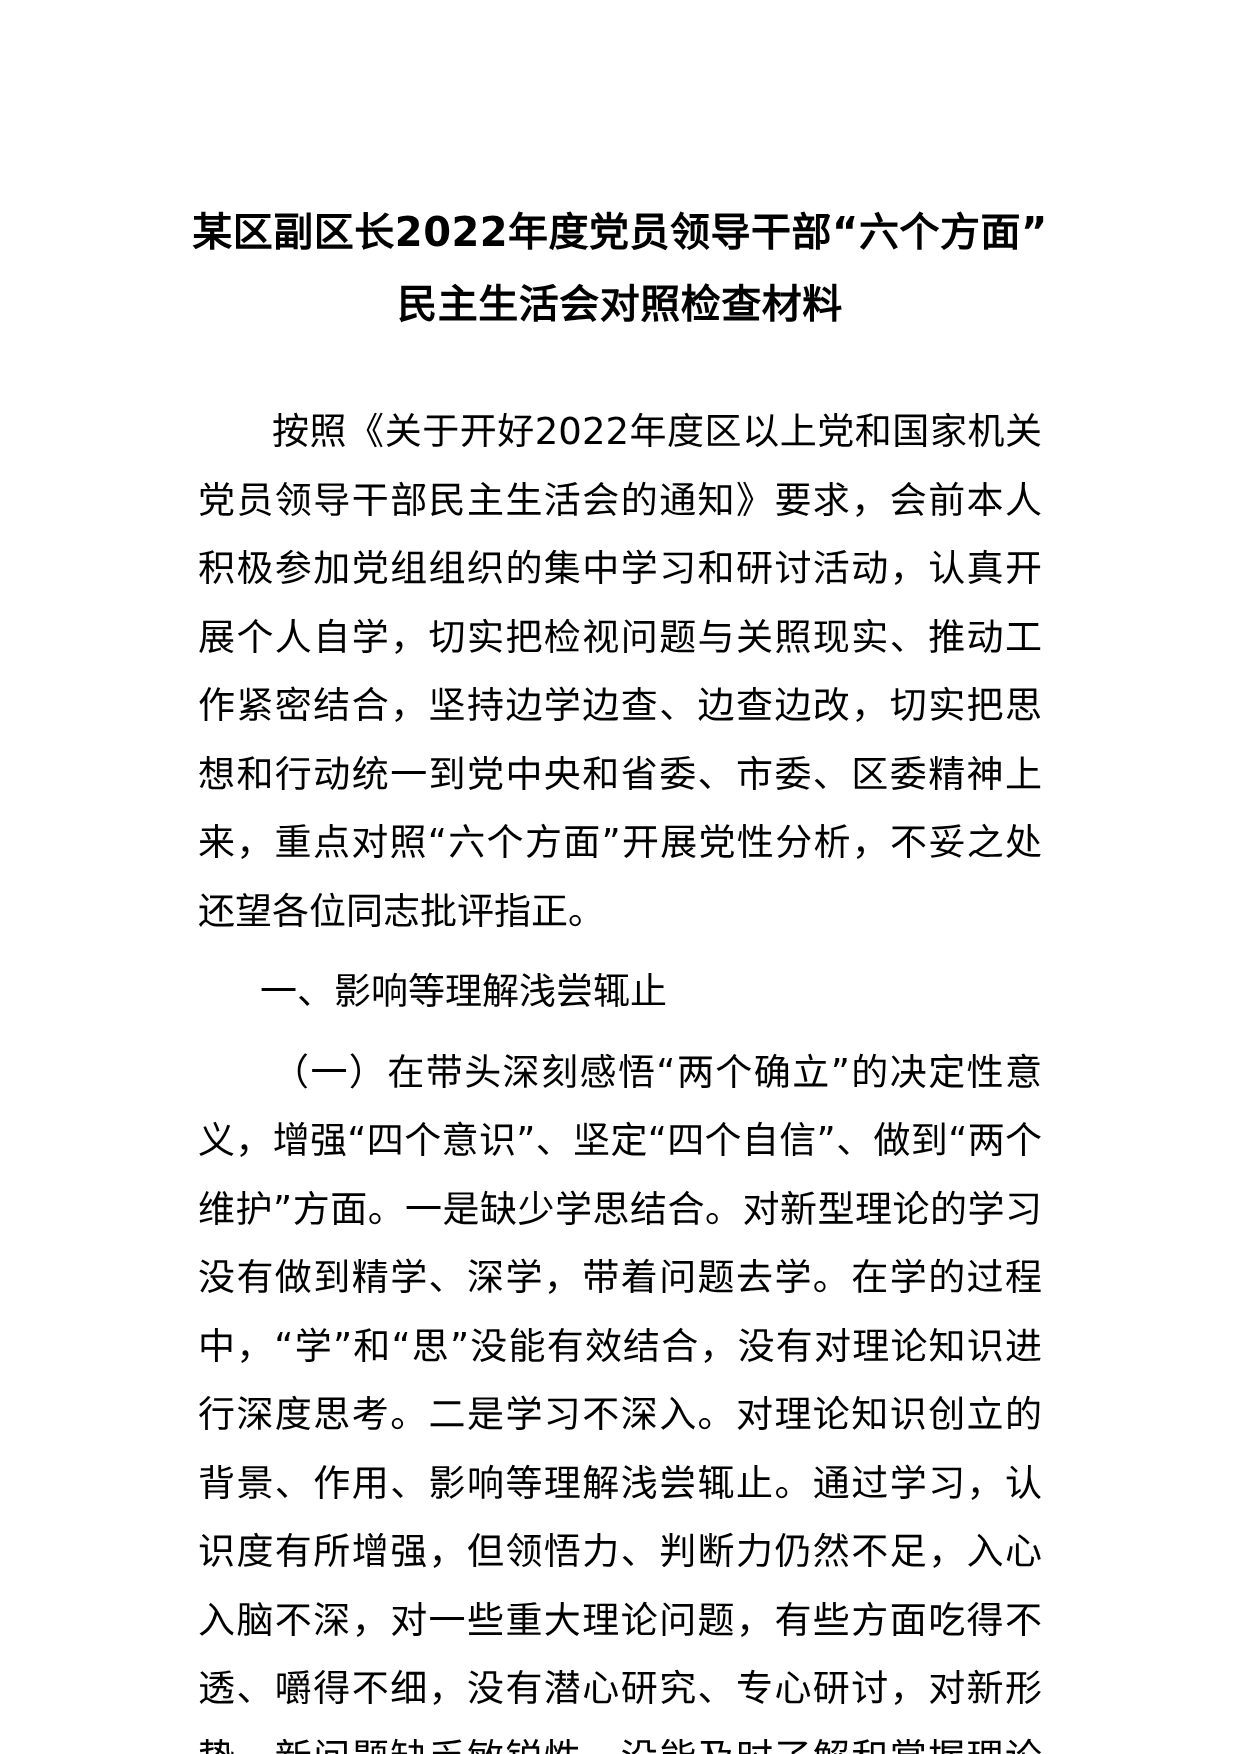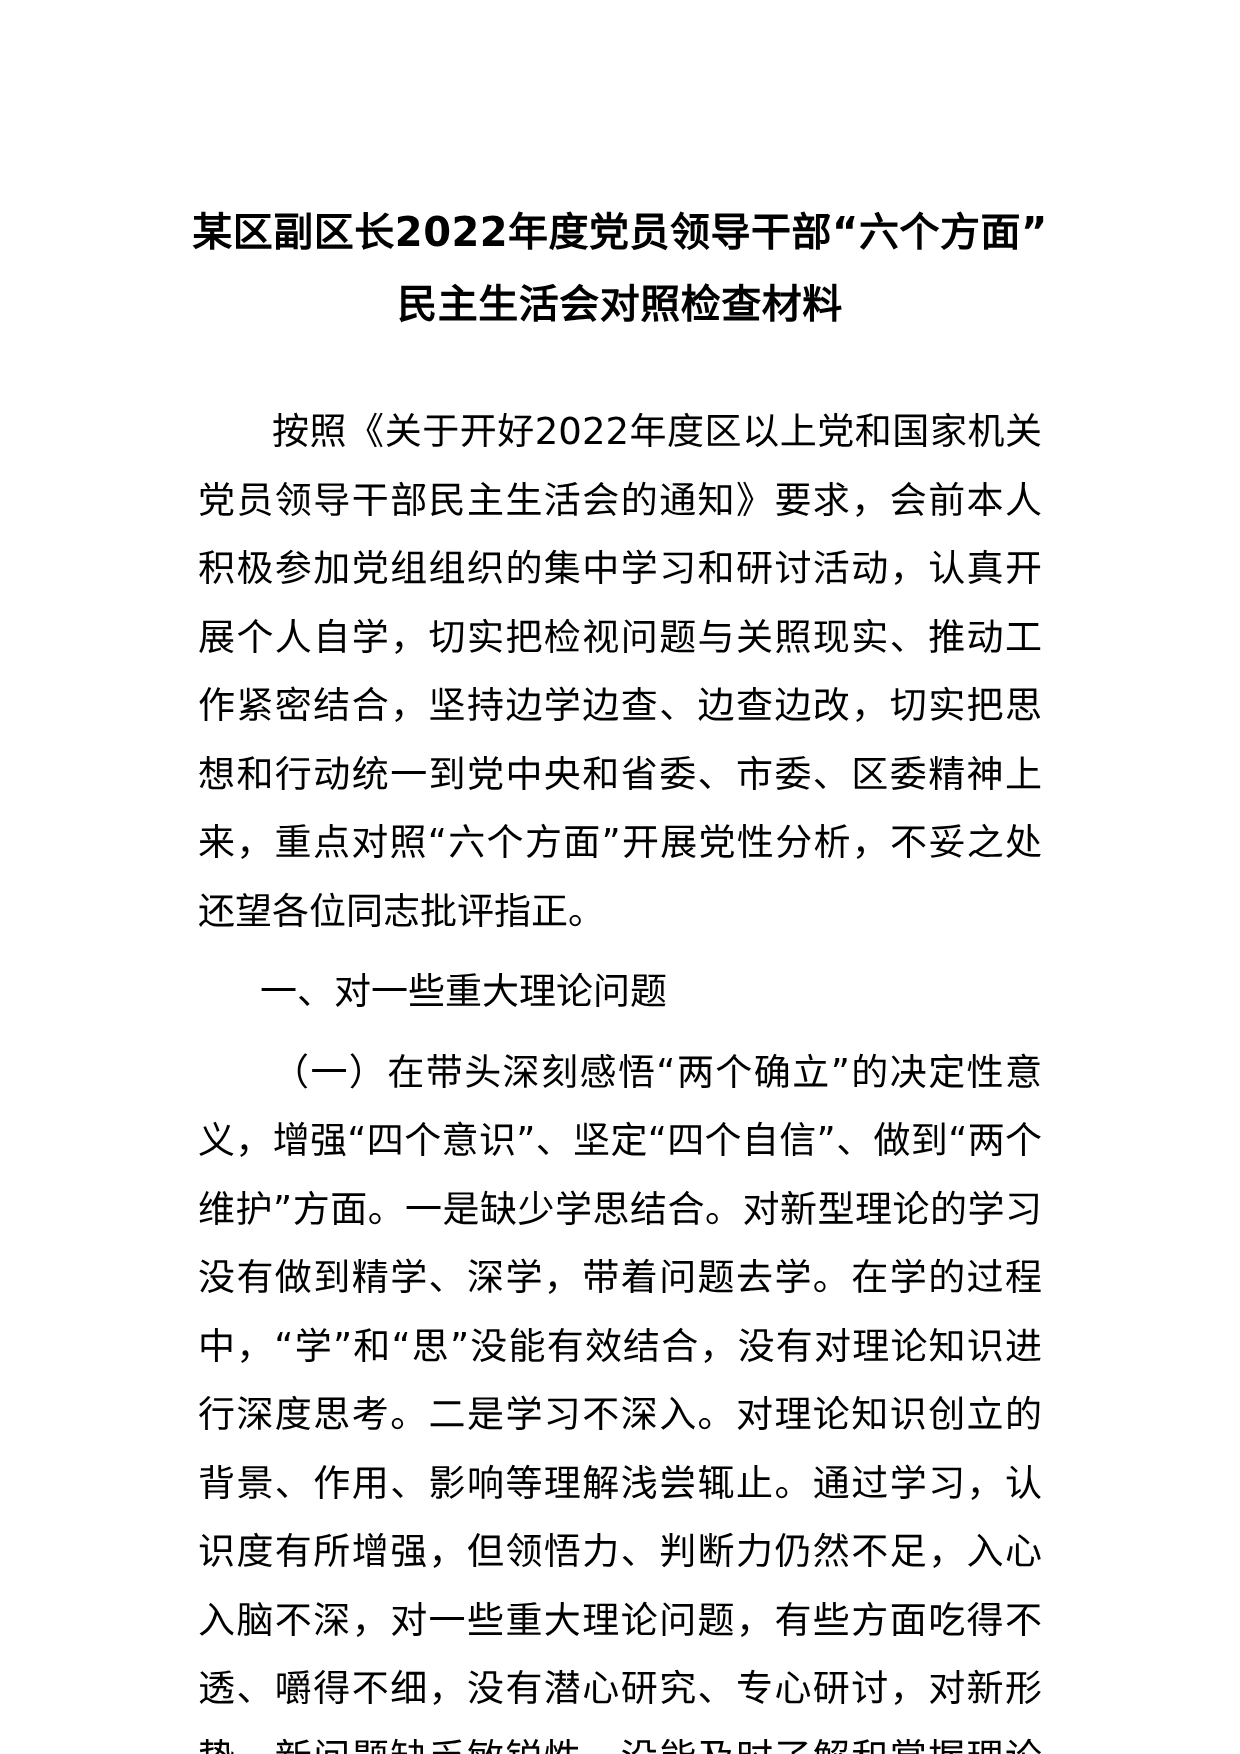--- a/index.html
+++ b/index.html
@@ -70,19 +70,19 @@
 
 <div class="page">
   <div class="content">
 
     <h1 class="doc-title">某区副区长2022年度党员领导干部“六个方面”民主生活会对照检查材料</h1>
 
     <div class="body-block">
 
       <p class="para indent">按照《关于开好2022年度区以上党和国家机关党员领导干部民主生活会的通知》要求，会前本人积极参加党组组织的集中学习和研讨活动，认真开展个人自学，切实把检视问题与关照现实、推动工作紧密结合，坚持边学边查、边查边改，切实把思想和行动统一到党中央和省委、市委、区委精神上来，重点对照“六个方面”开展党性分析，不妥之处还望各位同志批评指正。</p>
 
-      <p class="heading-para">一、对一些重大理论问题</p>
+      <p class="heading-para">一、影响等理解浅尝辄止</p>
 
       <p class="para indent">（一）在带头深刻感悟“两个确立”的决定性意义，增强“四个意识”、坚定“四个自信”、做到“两个维护”方面。一是缺少学思结合。对新型理论的学习没有做到精学、深学，带着问题去学。在学的过程中，“学”和“思”没能有效结合，没有对理论知识进行深度思考。二是学习不深入。对理论知识创立的背景、作用、影响等理解浅尝辄止。通过学习，认识度有所增强，但领悟力、判断力仍然不足，入心入脑不深，对一些重大理论问题，有些方面吃得不透、嚼得不细，没有潜心研究、专心研讨，对新形势、新问题缺乏敏锐性，没能及时了解和掌握理论的精髓。三是没有充分运用理论指导实际。在学懂弄通做实习近平新时代中国特色社会主义思想、“四个意识”、“四个自信”、“两个维护”方面，执行力不强。</p>
 
     </div>
   </div>
 </div>
 
 </body></html>

